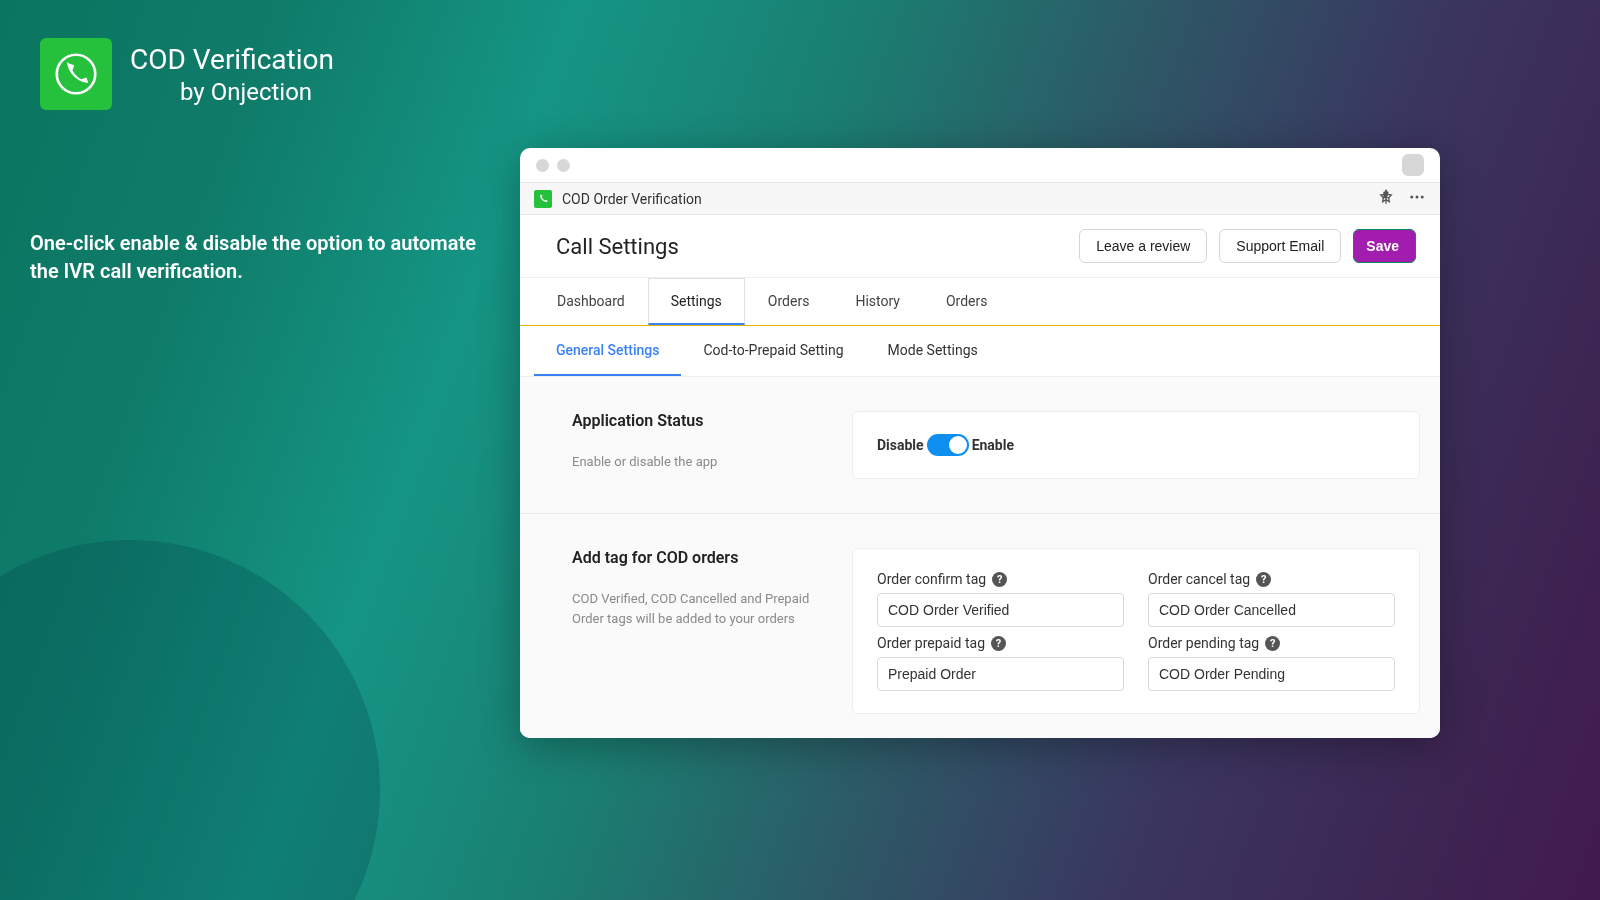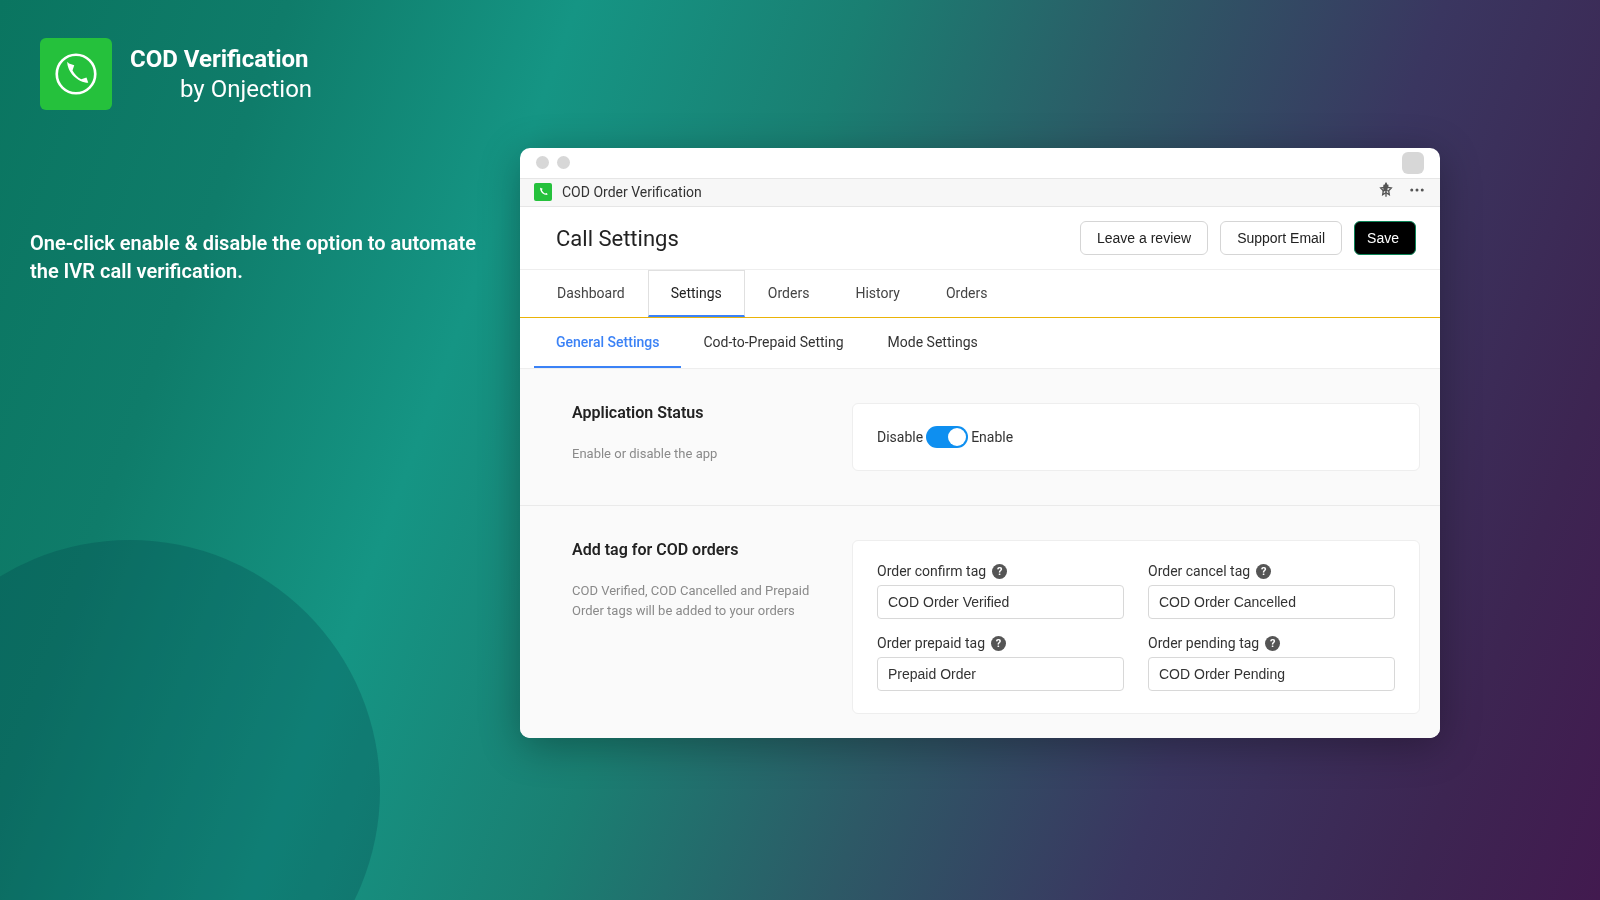--- a/index.html
+++ b/index.html
@@ -32,21 +32,21 @@
   width: 72px;
   height: 72px;
   background: #25c13c;
   border-radius: 6px;
   display: flex;
   align-items: center;
   justify-content: center;
 }
 .logo-icon svg { width: 42px; height: 42px; }
 .logo-text { color: #fff; }
-.logo-title { font-size: 24px; font-weight: 700; }
+.logo-title { font-size: 28px; font-weight: 400; }
 .logo-sub { font-size: 24px; margin-left: 50px; margin-top: 2px; }
 .hero {
   position: absolute;
   left: 30px;
   top: 195px;
   width: 460px;
   color: #fff;
 }
 .hero-heading { font-size: 52px; font-weight: 700; line-height: 1.08; }
 .hero-desc { font-size: 20px; font-weight: 600; margin-top: 34px; line-height: 1.4; }
@@ -106,21 +106,21 @@
 .btn {
   padding: 8px 16px;
   border-radius: 6px;
   font-size: 14px;
   font-weight: 500;
   cursor: pointer;
   border: 1px solid #d5d5d5;
   background: #fff;
   color: #222;
 }
-.btn-primary { background: #000000; border-color: #0b8457; color: #fff; font-weight: 400; padding-left: 12px; }
+.btn-primary { background: #a21caf; border-color: #0b8457; color: #fff; font-weight: 700; padding-left: 12px; }
 .tabs-primary {
   display: flex;
   padding: 0 14px;
   border-bottom: 1px solid #eab308;
 }
 .tab-p {
   padding: 14px 22px;
   font-size: 14px;
   color: #444;
   cursor: pointer;
@@ -158,40 +158,40 @@
 .section-left { width: 240px; }
 .section-title { font-size: 16px; font-weight: 600; color: #222; }
 .section-desc { font-size: 13px; color: #8a8a8a; margin-top: 22px; line-height: 1.5; }
 .card {
   flex: 1;
   background: #fff;
   border: 1px solid #eee;
   border-radius: 6px;
   padding: 22px 24px;
 }
-.toggle-row { display: flex; align-items: center; gap: 3px; font-size: 14px; color: #333; }
+.toggle-row { display: flex; align-items: center; gap: 3px; font-size: 14px; color: #333; font-weight: bold; }
 .switch {
   width: 42px; height: 22px;
   background: #0e8ff0;
   border-radius: 11px;
   position: relative;
   cursor: pointer;
 }
 .switch::after {
   content: "";
   position: absolute;
   right: 2px; top: 2px;
   width: 18px; height: 18px;
   background: #fff;
   border-radius: 50%;
 }
 .form-grid {
   display: grid;
   grid-template-columns: 1fr 1fr;
-  gap: 16px 24px;
+  gap: 8px 24px;
 }
 .field-label { font-size: 14px; color: #333; display: flex; align-items: center; gap: 6px; margin-bottom: 6px; }
 .help-icon {
   width: 15px; height: 15px;
   border-radius: 50%;
   background: #555;
   color: #fff;
   font-size: 11px;
   font-weight: 700;
   display: inline-flex;

